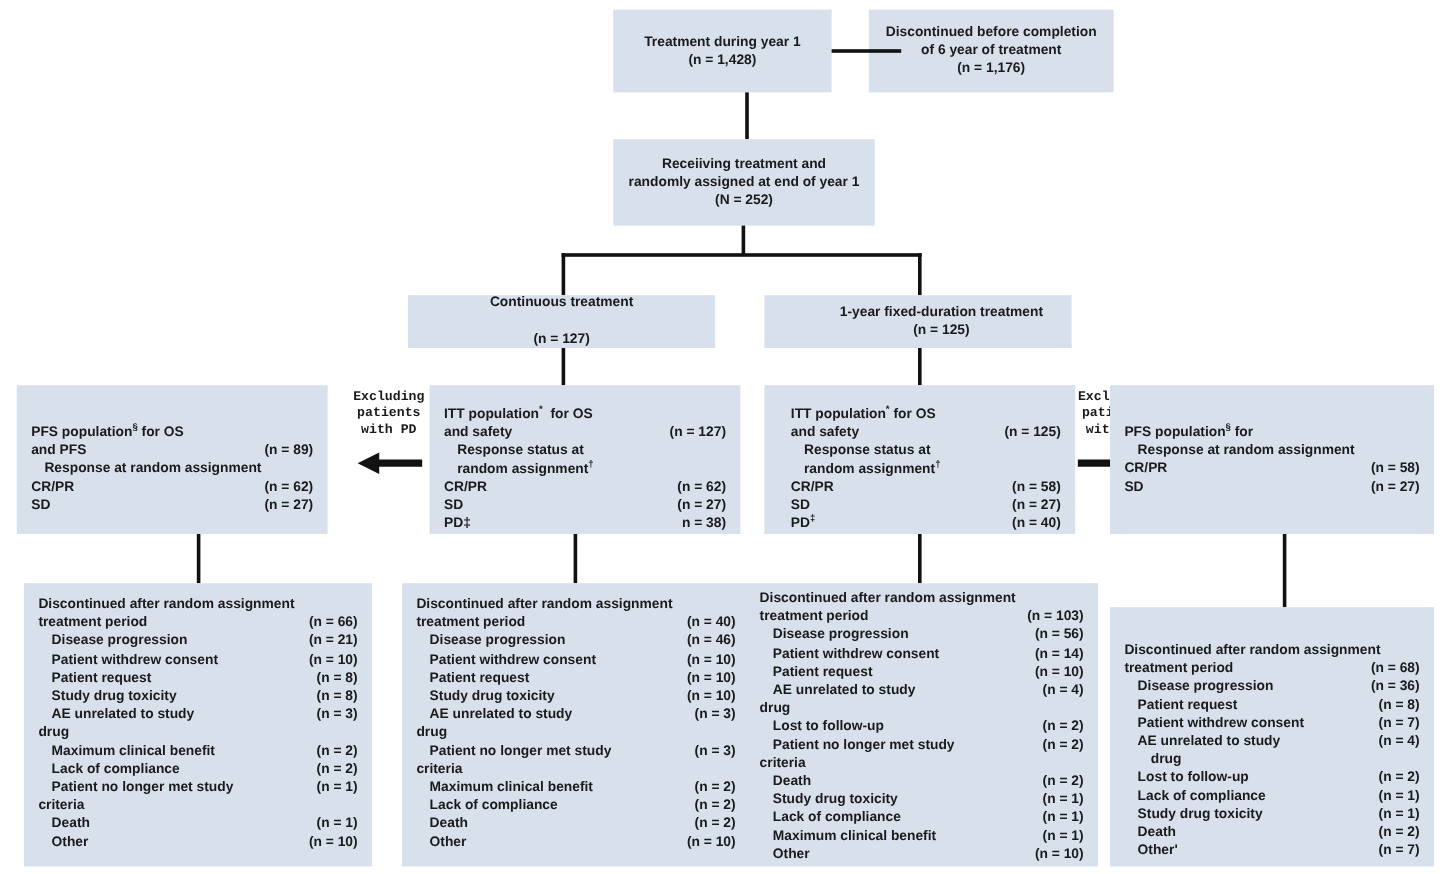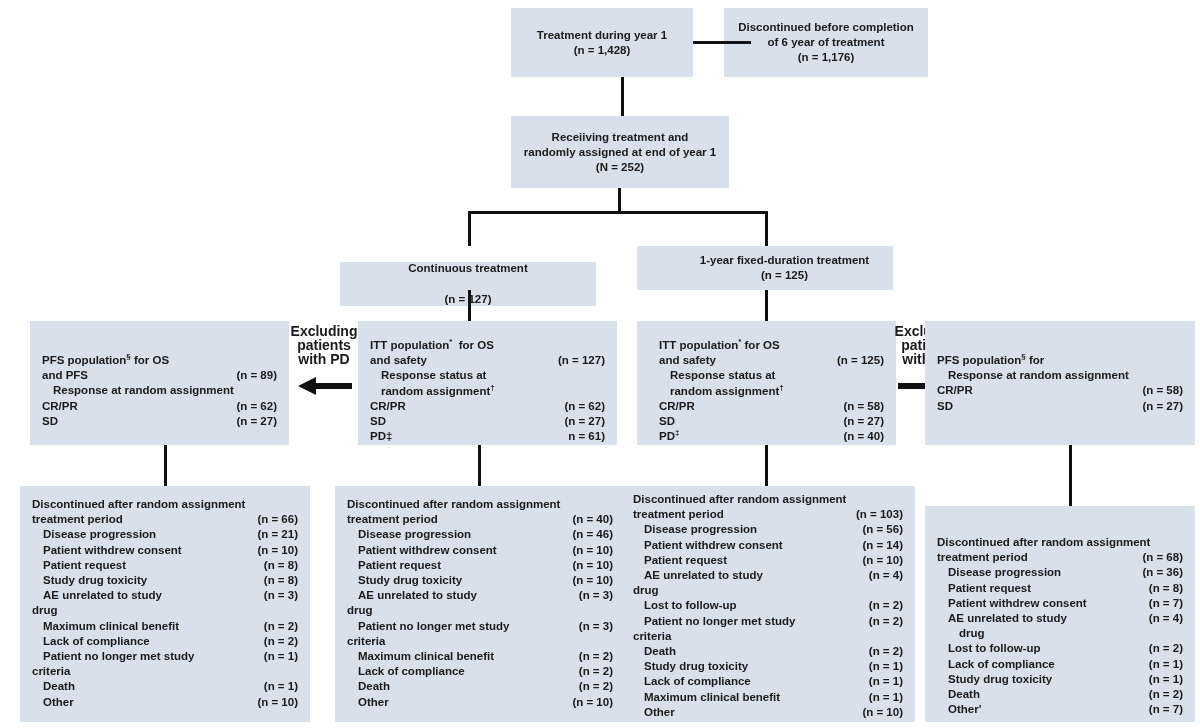--- a/index.html
+++ b/index.html
@@ -40,23 +40,24 @@
   .ind2{padding-left:11px;}
   .ind3{padding-left:22px;}
 
   sup{font-size:8px;vertical-align:super;line-height:0;font-weight:700;}
 
   .vline{position:absolute;background:#111;width:3px;}
   .hline{position:absolute;background:#111;height:3px;}
 
   .excl{
     position:absolute;
-    font-size:14px;font-weight:700;line-height:14px;
+    font-size:11px;font-weight:700;line-height:14px;
     text-align:center;
     color:#1a1a1a;
+    font-family:Liberation Mono, monospace;
   }
   .arrow{position:absolute;}
 </style>
 </head>
 <body>
 
 <div id="stage">
 
   <div class="box ctr" style="left:499px;top:8px;width:182px;height:69px;">
     <span class="ln">Treatment during year 1</span>
@@ -77,34 +78,34 @@
     <span class="ln">Receiiving treatment and</span>
     <span class="ln">randomly assigned at end of year 1</span>
     <span class="ln">(N = 252)</span>
   </div>
 
   <div class="vline" style="left:606px;top:188px;height:25px;"></div>
   <div class="hline" style="left:456px;top:211px;width:300px;"></div>
   <div class="vline" style="left:456px;top:211px;height:35px;"></div>
   <div class="vline" style="left:753px;top:211px;height:35px;"></div>
 
-  <div class="box ctr" style="left:328px;top:262px;width:256px;height:44px;gap:16px;">
+  <div class="box ctr" style="left:328px;top:246px;width:256px;height:44px;gap:16px;">
     <span class="ln">Continuous treatment</span>
     <span class="ln">(n = 127)</span>
   </div>
 
   <div class="box ctr" style="left:625px;top:246px;width:256px;height:44px;padding-left:39px;">
     <span class="ln">1-year fixed-duration treatment</span>
     <span class="ln">(n = 125)</span>
   </div>
 
   <div class="vline" style="left:456px;top:290px;height:31px;"></div>
   <div class="vline" style="left:753px;top:290px;height:31px;"></div>
 
-  <div class="box rows" style="left:18px;top:321px;width:259px;height:124px;padding:32px 12px 0 12px;">
+  <div class="box rows" style="left:2px;top:321px;width:259px;height:124px;padding:32px 12px 0 12px;">
     <span class="r ind1">
       <span class="lbl">PFS population<sup>§</sup> for OS</span>
     </span>
     <span class="r ind1">
       <span class="lbl">and PFS</span>
       <span class="num">(n = 89)</span>
     </span>
     <span class="r ind2">
       <span class="lbl">Response at random assignment</span>
     </span>
@@ -144,21 +145,21 @@
     <span class="r ind1">
       <span class="lbl">CR/PR</span>
       <span class="num">(n = 62)</span>
     </span>
     <span class="r ind1">
       <span class="lbl">SD</span>
       <span class="num">(n = 27)</span>
     </span>
     <span class="r ind1">
       <span class="lbl">PD‡</span>
-      <span class="num">n = 61)</span>
+      <span class="num">n = 38)</span>
     </span>
   </div>
 
   <div class="box rows" style="left:625px;top:321px;width:259px;height:124px;padding:17px 12px 0 22px;">
     <span class="r ind1">
       <span class="lbl">ITT population<sup>*</sup> for OS</span>
     </span>
     <span class="r ind1">
       <span class="lbl">and safety</span>
       <span class="num">(n = 125)</span>

